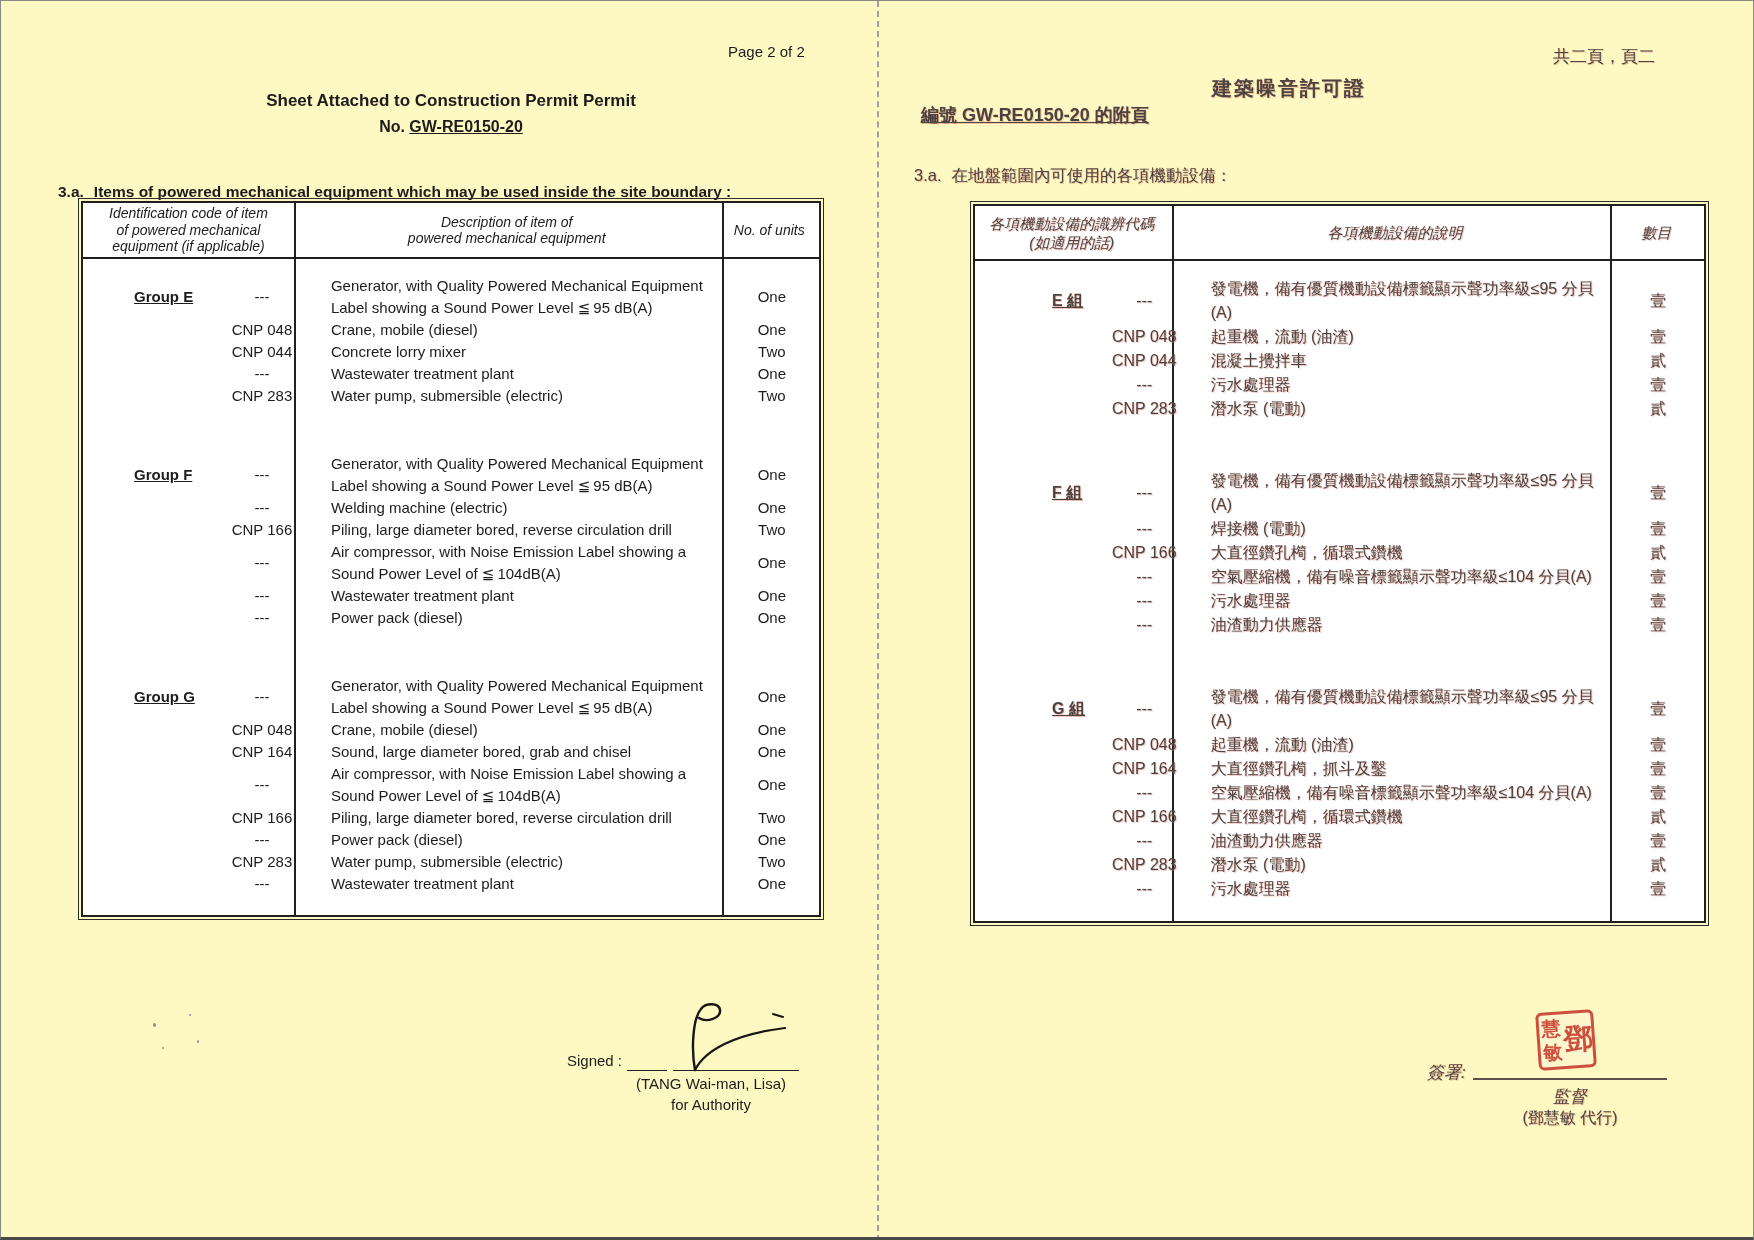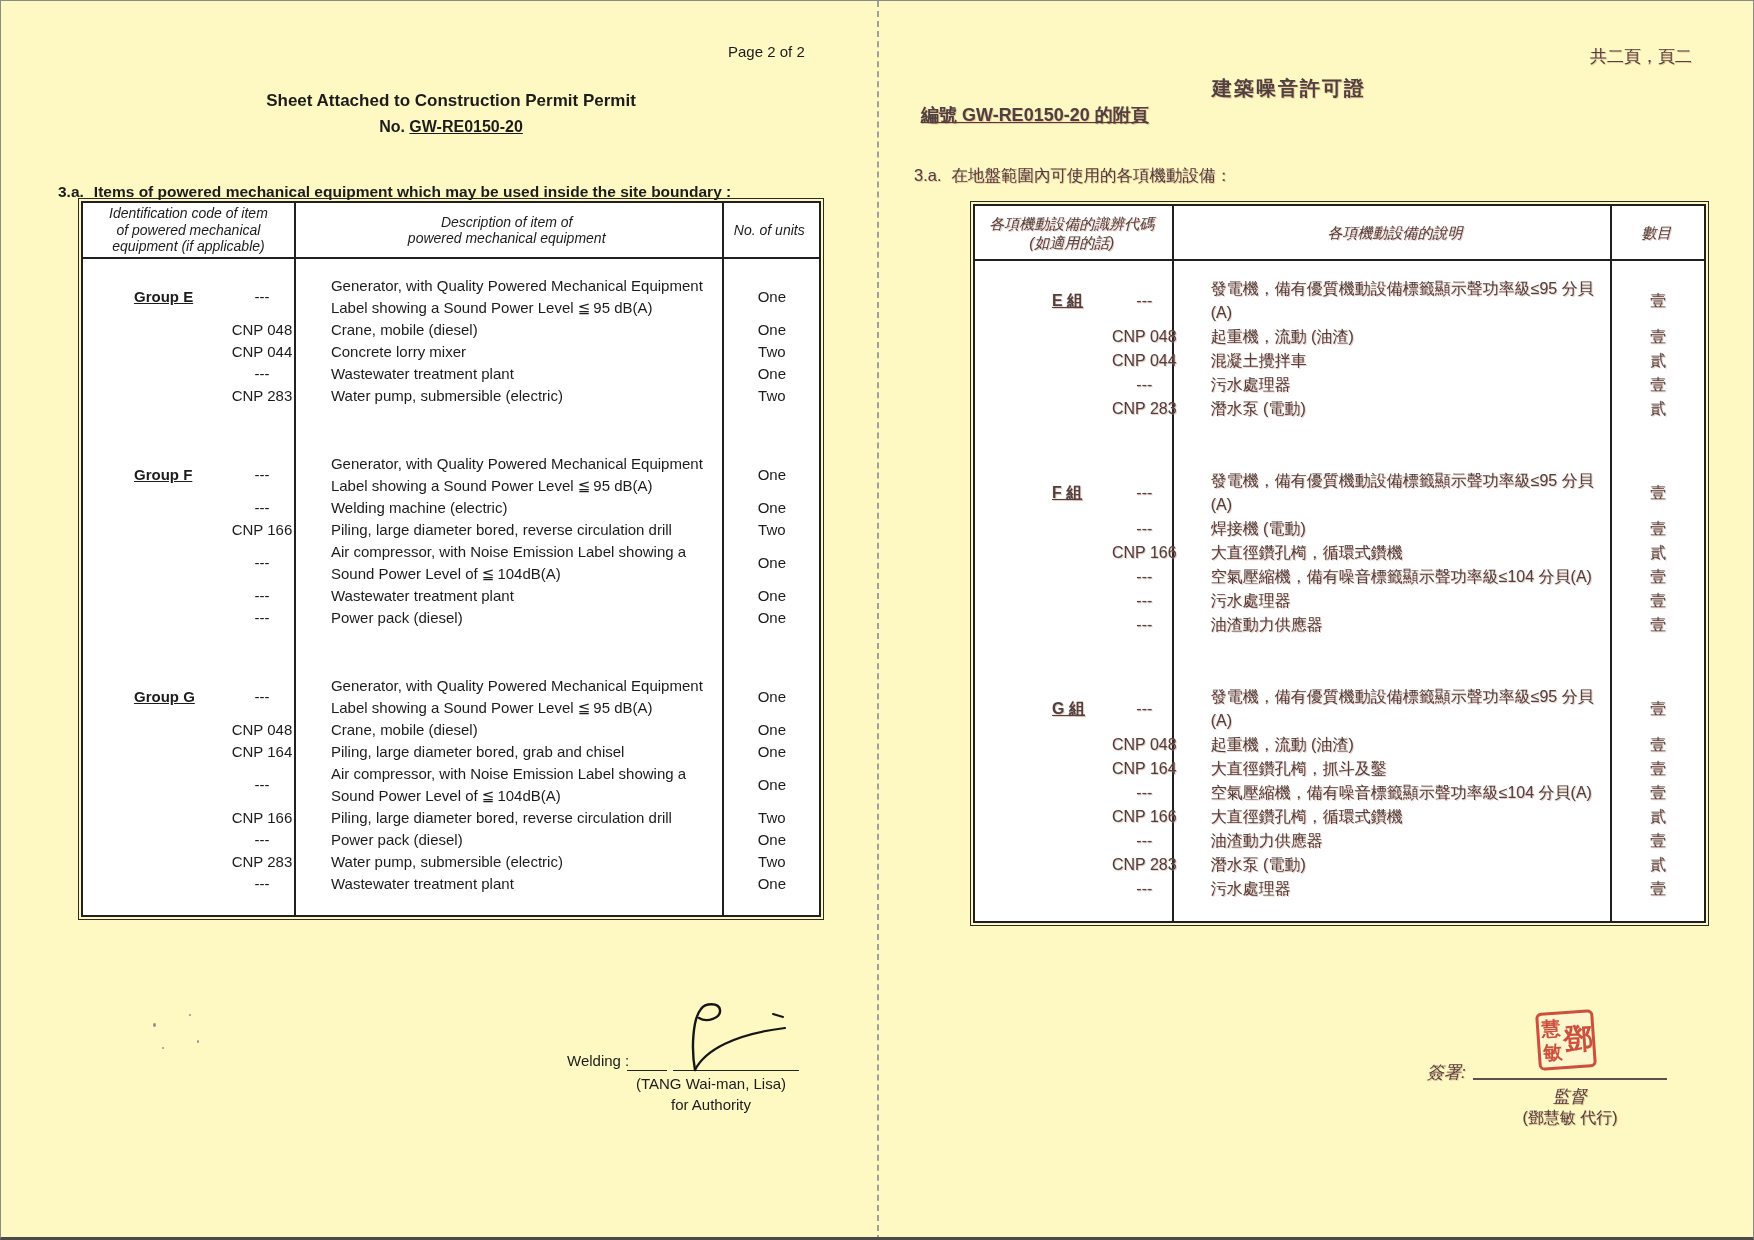--- a/index.html
+++ b/index.html
@@ -14,21 +14,21 @@
 
   
   .l-pagenum { left:727px; top:42px; font-size:15px; }
   .l-title   { left:80px; top:90px; width:740px; text-align:center; font-weight:bold; font-size:17px; }
   .l-no      { left:80px; top:117px; width:740px; text-align:center; font-weight:bold; font-size:16px; }
   .u-line    { text-decoration:underline; }
   .l-section { left:57px; top:182px; font-weight:bold; font-size:15.5px; }
   .sec-gap   { display:inline-block; width:10px; }
 
   .pg-cn { color:#4b4341; text-shadow:1px 1px 0 rgba(224,126,106,.40), -0.5px -0.5px 0 rgba(224,126,106,.26); }
-  .r-pagenum  { left:1552px; top:44px; font-size:17px;margin-left:37px; }
+  .r-pagenum  { left:1552px; top:44px; font-size:17px; }
   .r-title    { left:920px; top:74px;  width:736px; text-align:center; font-weight:bold; font-size:20px; letter-spacing:2px; }
   .r-subtitle { left:920px; top:102px; width:736px; text-align:left; font-weight:bold; font-size:18px; }
   .r-subtitle .u-line { text-decoration:underline; }
   .r-section  { left:913px; top:164px; font-size:16.5px; }
 
   
   .tbl { position:absolute; border:2px solid #202020; outline:1px solid #2b2b2b; outline-offset:2px; background:#fff; }
   .vline { position:absolute; top:0; bottom:0; width:2px; background:#202020; }
   .thead { display:flex; border-bottom:2px solid #202020; font-style:italic; text-align:center; }
   .thead > div { display:flex; flex-direction:column; justify-content:center; }
@@ -212,21 +212,21 @@
             <div class="c1">
               <span class="code">CNP 048</span>
             </div>
             <div class="c2">Crane, mobile (diesel)</div>
             <div class="c3">One</div>
           </div>
           <div class="trow">
             <div class="c1">
               <span class="code">CNP 164</span>
             </div>
-            <div class="c2">Piling, large diameter bored, grab and chisel</div>
+            <div class="c2">Sound, large diameter bored, grab and chisel</div>
             <div class="c3">One</div>
           </div>
           <div class="trow">
             <div class="c1">
               <span class="code">---</span>
             </div>
             <div class="c2">Air compressor, with Noise Emission Label showing a
 Sound Power Level of ≦ 104dB(A)</div>
             <div class="c3">One</div>
           </div>
@@ -255,21 +255,21 @@
             <div class="c1">
               <span class="code">---</span>
             </div>
             <div class="c2">Wastewater treatment plant</div>
             <div class="c3">One</div>
           </div>
         </div>
     </div>
 
     <div class="abs l-sign">
-      <span class="lbl">Welding :</span>
+      <span class="lbl">Signed :</span>
       <span class="ln-short"></span>
       <span class="ln-long"></span>
       <svg width="132" height="70" viewBox="0 0 132 70">
         <path d="M16,68 C12,46 14,16 22,7 C26,1 40,0 41,8 C42,16 28,21 20,16" fill="none" stroke="#161616" stroke-width="2.4" stroke-linecap="round"></path>
         <path d="M16,68 C26,48 56,32 106,26" fill="none" stroke="#161616" stroke-width="2.2" stroke-linecap="round"></path>
         <path d="M94,12 l10,3" fill="none" stroke="#161616" stroke-width="2" stroke-linecap="round"></path>
       </svg>
       <div class="nm">(TANG Wai-man, Lisa)</div>
       <div class="ttl">for Authority</div>
     </div>

